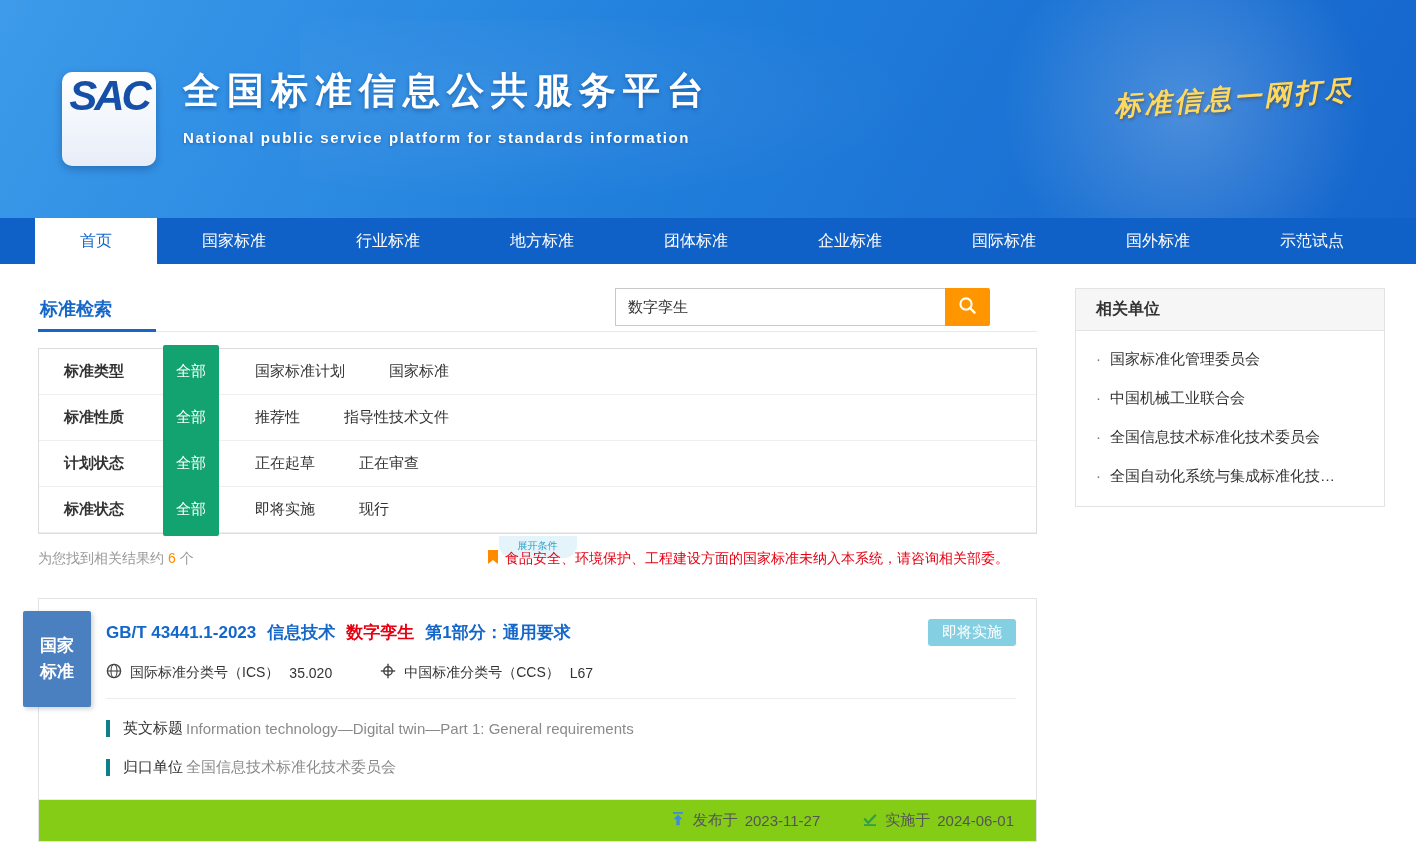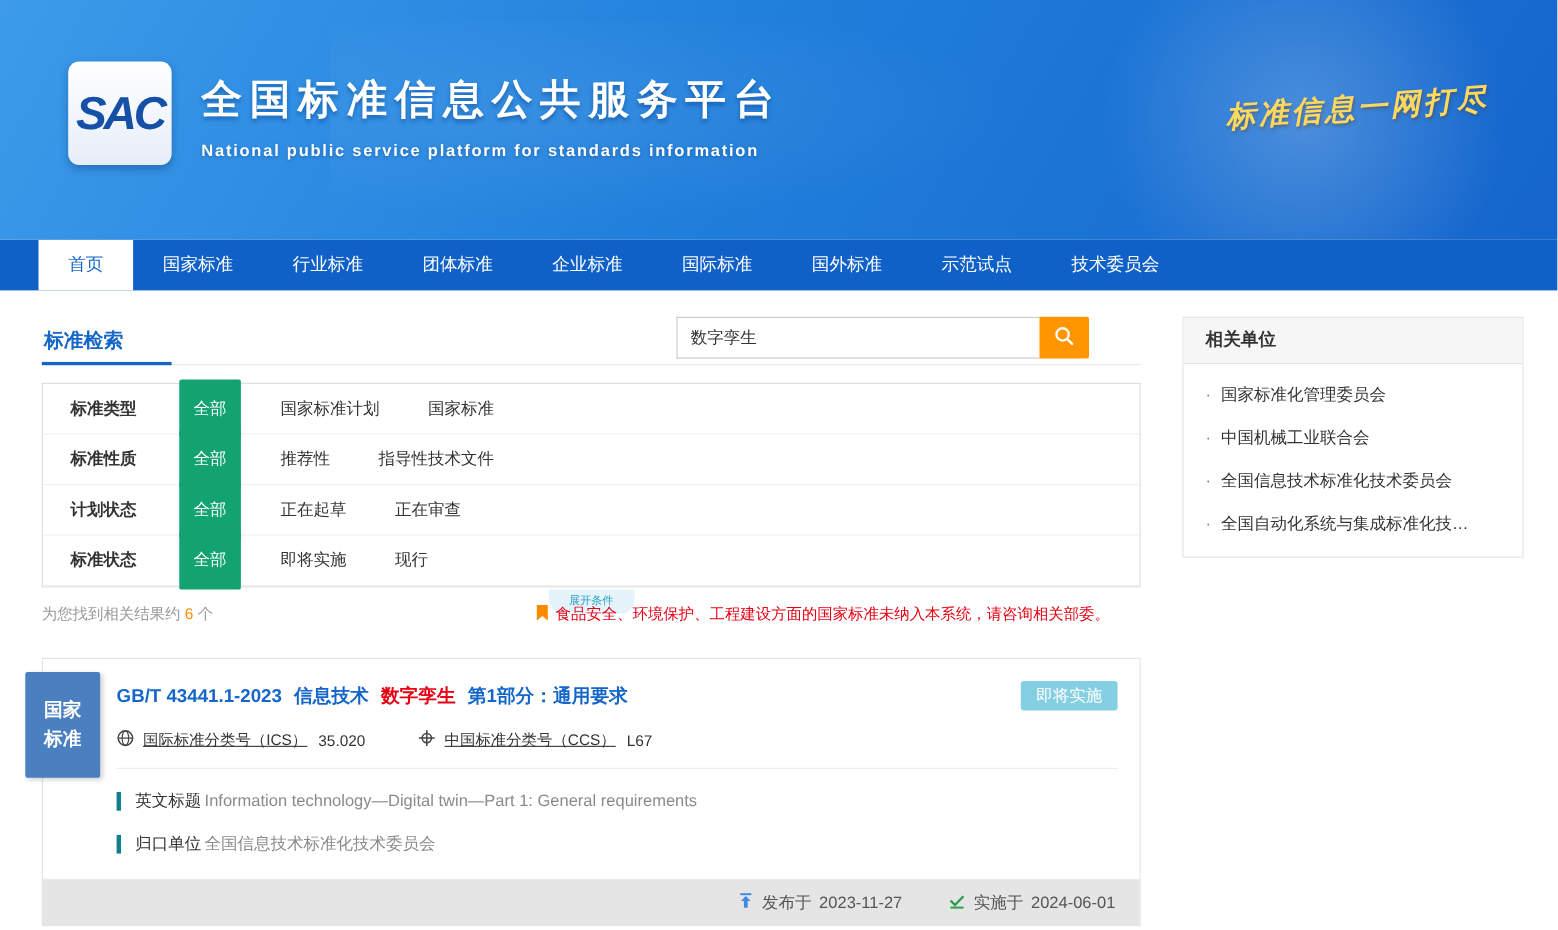--- a/index.html
+++ b/index.html
@@ -26,25 +26,25 @@
     background: radial-gradient(circle, rgba(255,255,255,0.22), rgba(255,255,255,0.05) 55%, transparent 72%);
   }
   .header::after {
     content: "";
     position: absolute;
     left: 300px; top: 20px;
     width: 700px; height: 200px;
     background: radial-gradient(ellipse at 30% 40%, rgba(255,255,255,0.07), transparent 60%);
   }
   .logo {
-    position: absolute; left: 62px; top: 56px;
+    position: absolute; left: 62px; top: 72px;
     width: 94px; height: 94px;
     background: linear-gradient(180deg, #ffffff 0%, #e7edf8 100%);
     border-radius: 10px;
-    display: flex; align-items: center; justify-content: center;
+    display: flex; align-items: flex-start; justify-content: center;
     box-shadow: 0 3px 8px rgba(0,30,80,0.3);
   }
   .logo-text {
     font-size: 42px; font-weight: bold; font-style: italic;
     color: #164fa8; letter-spacing: -3px;
   }
   .title-block { position: absolute; left: 183px; top: 66px; color: #fff; z-index: 2; }
   .title-cn {
     font-size: 37px; font-weight: bold; letter-spacing: 7px;
     text-shadow: 0 2px 4px rgba(0,50,120,0.45);
@@ -61,21 +61,21 @@
     text-shadow: 1px 2px 3px rgba(100,50,0,0.4);
     z-index: 2;
   }
 
   
   .nav {
     display: flex; align-items: stretch;
     height: 46px; background: #1061c7; padding-left: 35px;
   }
   .nav-item {
-    line-height: 46px; padding: 0 27px;
+    line-height: 46px; padding: 0 45px;
     color: #ffffff; font-size: 16px; cursor: pointer; white-space: nowrap;
   }
   .nav-item.active { background: #ffffff; color: #1466c8; }
 
   
   .main { display: flex; align-items: flex-start; padding: 24px 0 0 38px; }
   .left-col { width: 999px; }
 
   
   .tab-row { position: relative; height: 44px; border-bottom: 1px solid #e8e8e8; }
@@ -148,28 +148,28 @@
     font-size: 15px; padding: 4px 14px; border-radius: 3px;
   }
   .meta-row {
     display: flex; align-items: center;
     margin-top: 17px; padding-bottom: 16px;
     border-bottom: 1px solid #ececec;
     font-size: 14px; color: #333;
   }
   .meta-item { display: flex; align-items: center; margin-right: 48px; }
   .meta-item svg { margin-right: 8px; }
-  .meta-label { margin-right: 10px; text-decoration: underline; }
+  .meta-label { margin-right: 10px; }
   .detail-row { display: flex; align-items: center; margin-top: 20px; }
   .bar { width: 4px; height: 17px; background: #0f7f8b; margin-right: 13px; }
   .detail-label { font-size: 15px; color: #333; margin-right: 3px; white-space: nowrap; }
   .detail-value { font-size: 15px; color: #8a8a8a; }
   .card-footer {
     margin-top: 22px; height: 42px;
-    background: #e5e5e5; border-top: 1px solid #ebebeb;
+    background: #84cc16; border-top: 1px solid #ebebeb;
     display: flex; align-items: center; justify-content: flex-end;
     padding-right: 22px; font-size: 15px; color: #555;
   }
   .footer-item { display: flex; align-items: center; gap: 7px; margin-left: 42px; }
 
   
   .sidebar {
     width: 310px; margin-left: 38px;
     border: 1px solid #e3e3e3; background: #fff;
   }
@@ -195,20 +195,21 @@
     <div class="title-cn">全国标准信息公共服务平台</div>
     <div class="title-en">National public service platform  for standards information</div>
   </div>
   <div class="slogan">标准信息一网打尽</div>
 </div>
 
 <div class="nav">
   <div class="nav-item active">首页</div>
   <div class="nav-item">国家标准</div>
   <div class="nav-item">行业标准</div>
+  <div class="nav-item">地方标准</div>
   <div class="nav-item">团体标准</div>
   <div class="nav-item">企业标准</div>
   <div class="nav-item">国际标准</div>
   <div class="nav-item">国外标准</div>
   <div class="nav-item">示范试点</div>
   <div class="nav-item">技术委员会</div>
 </div>
 
 <div class="main">
 

